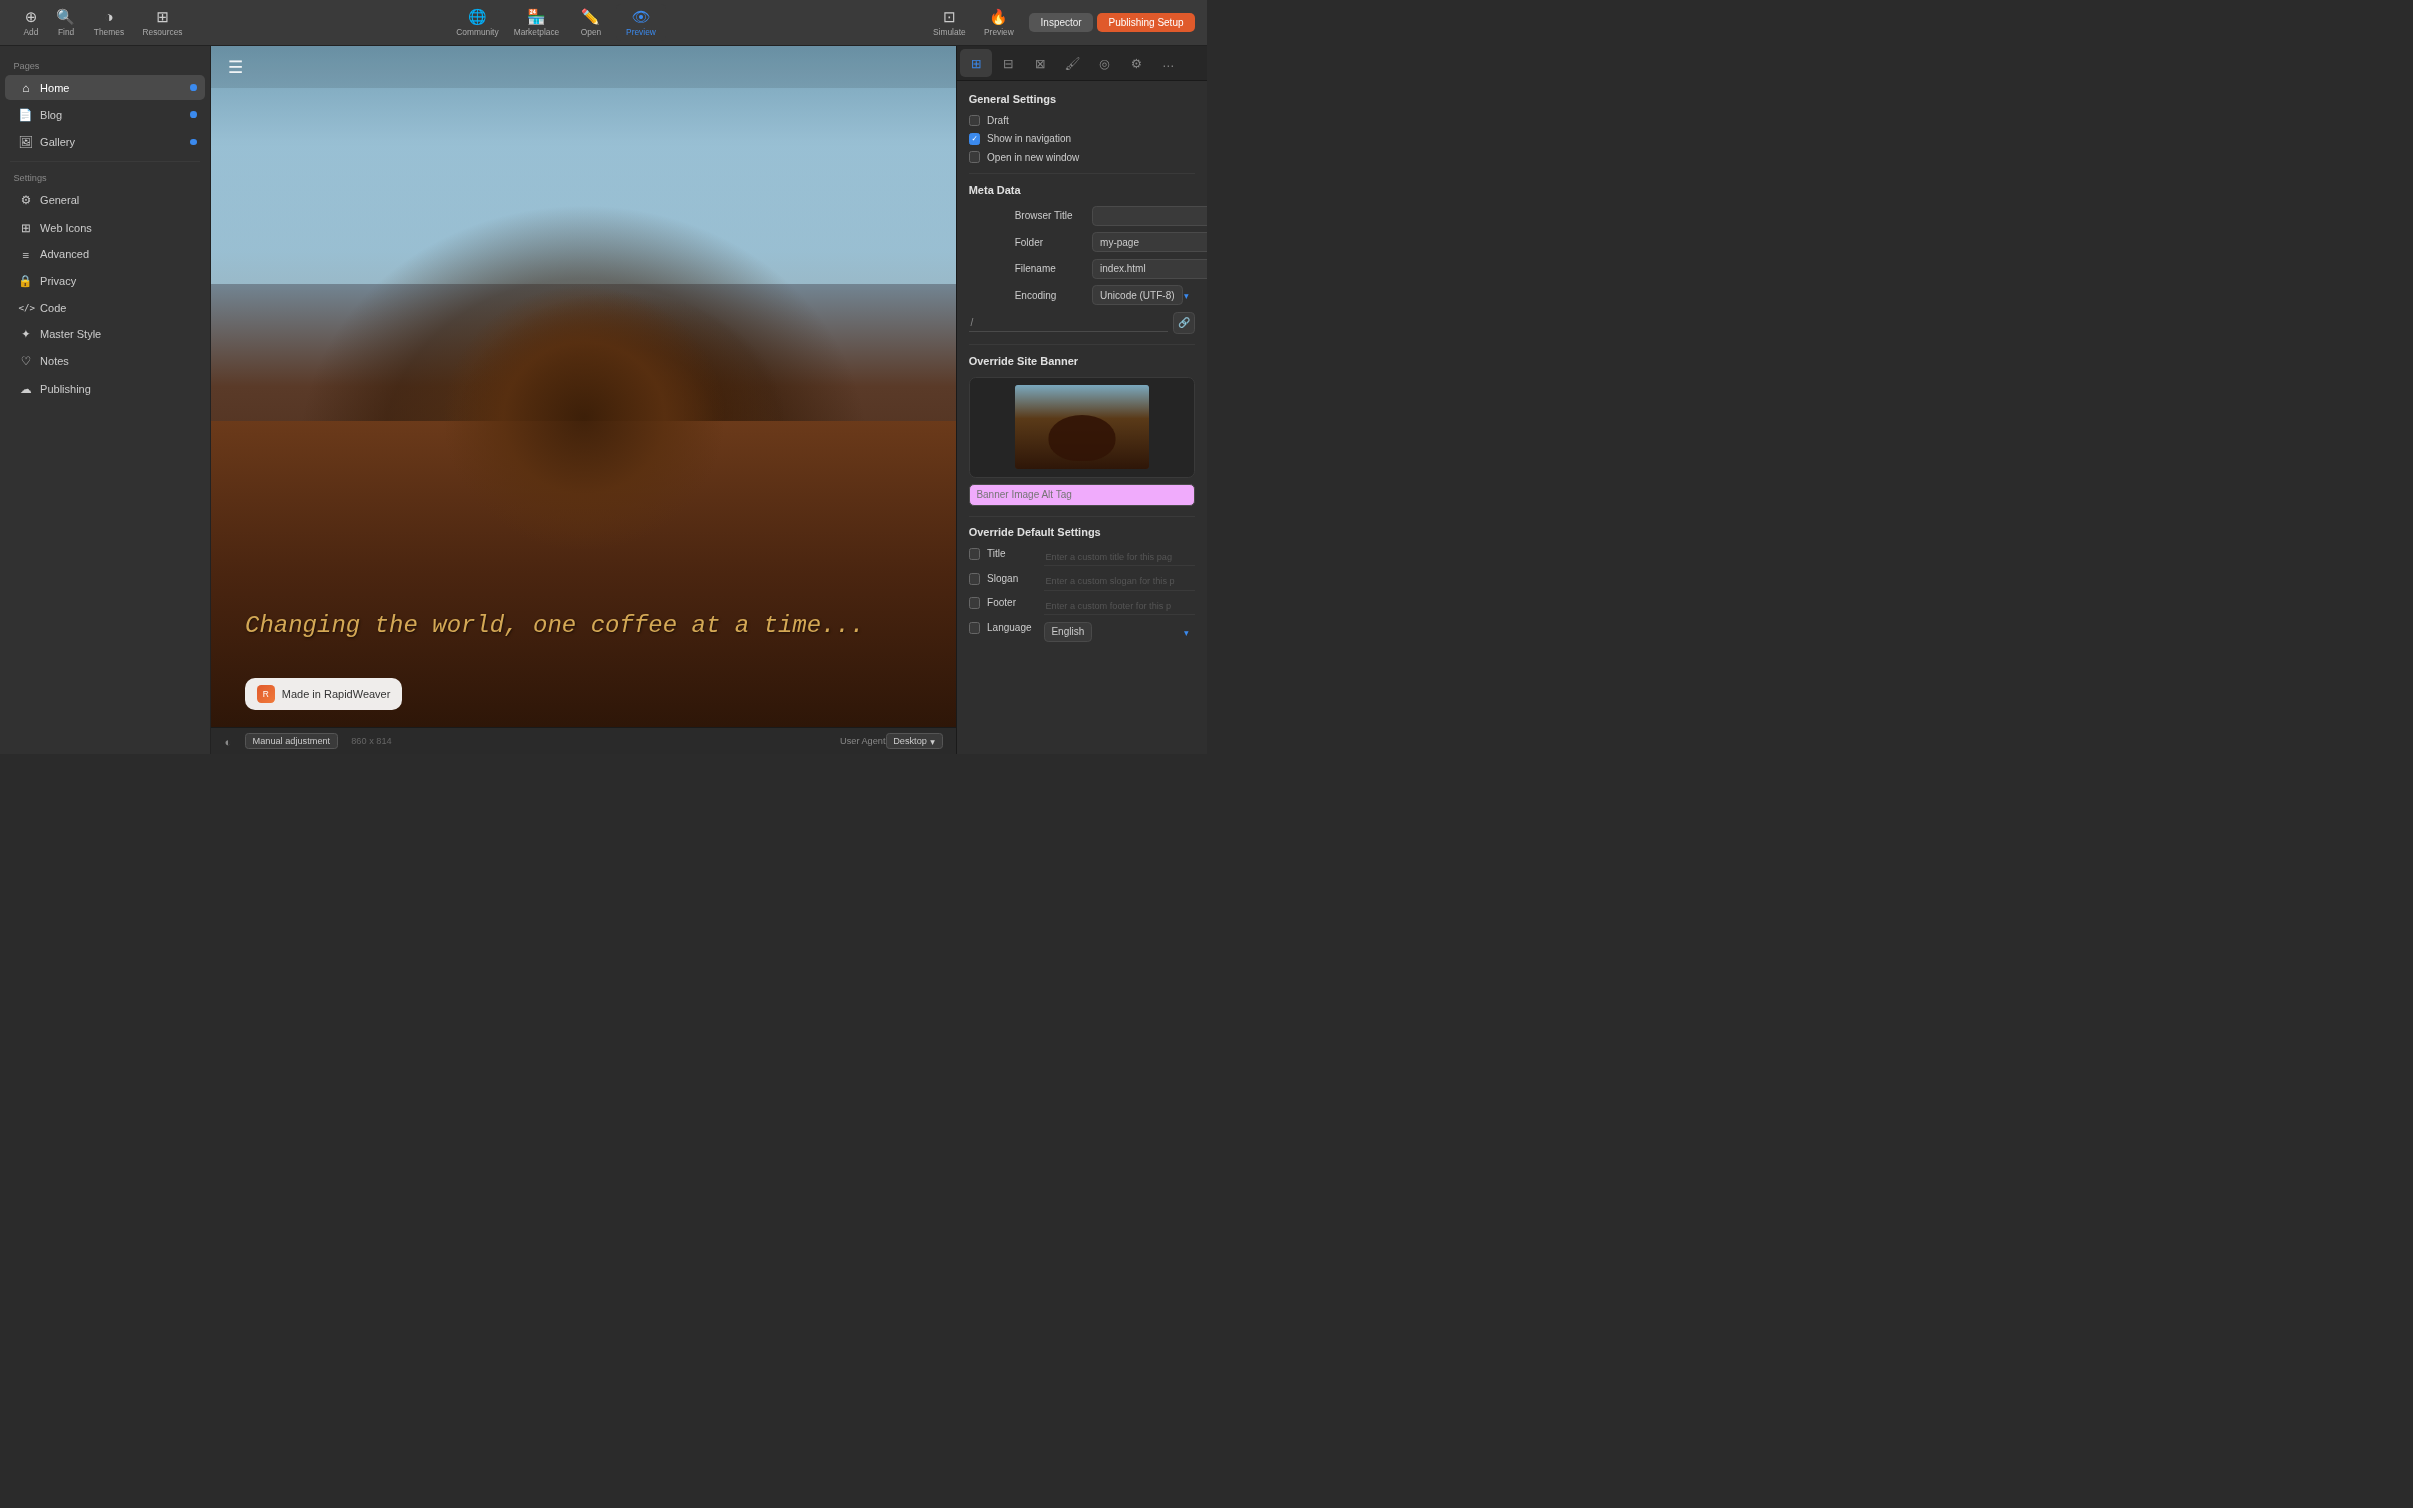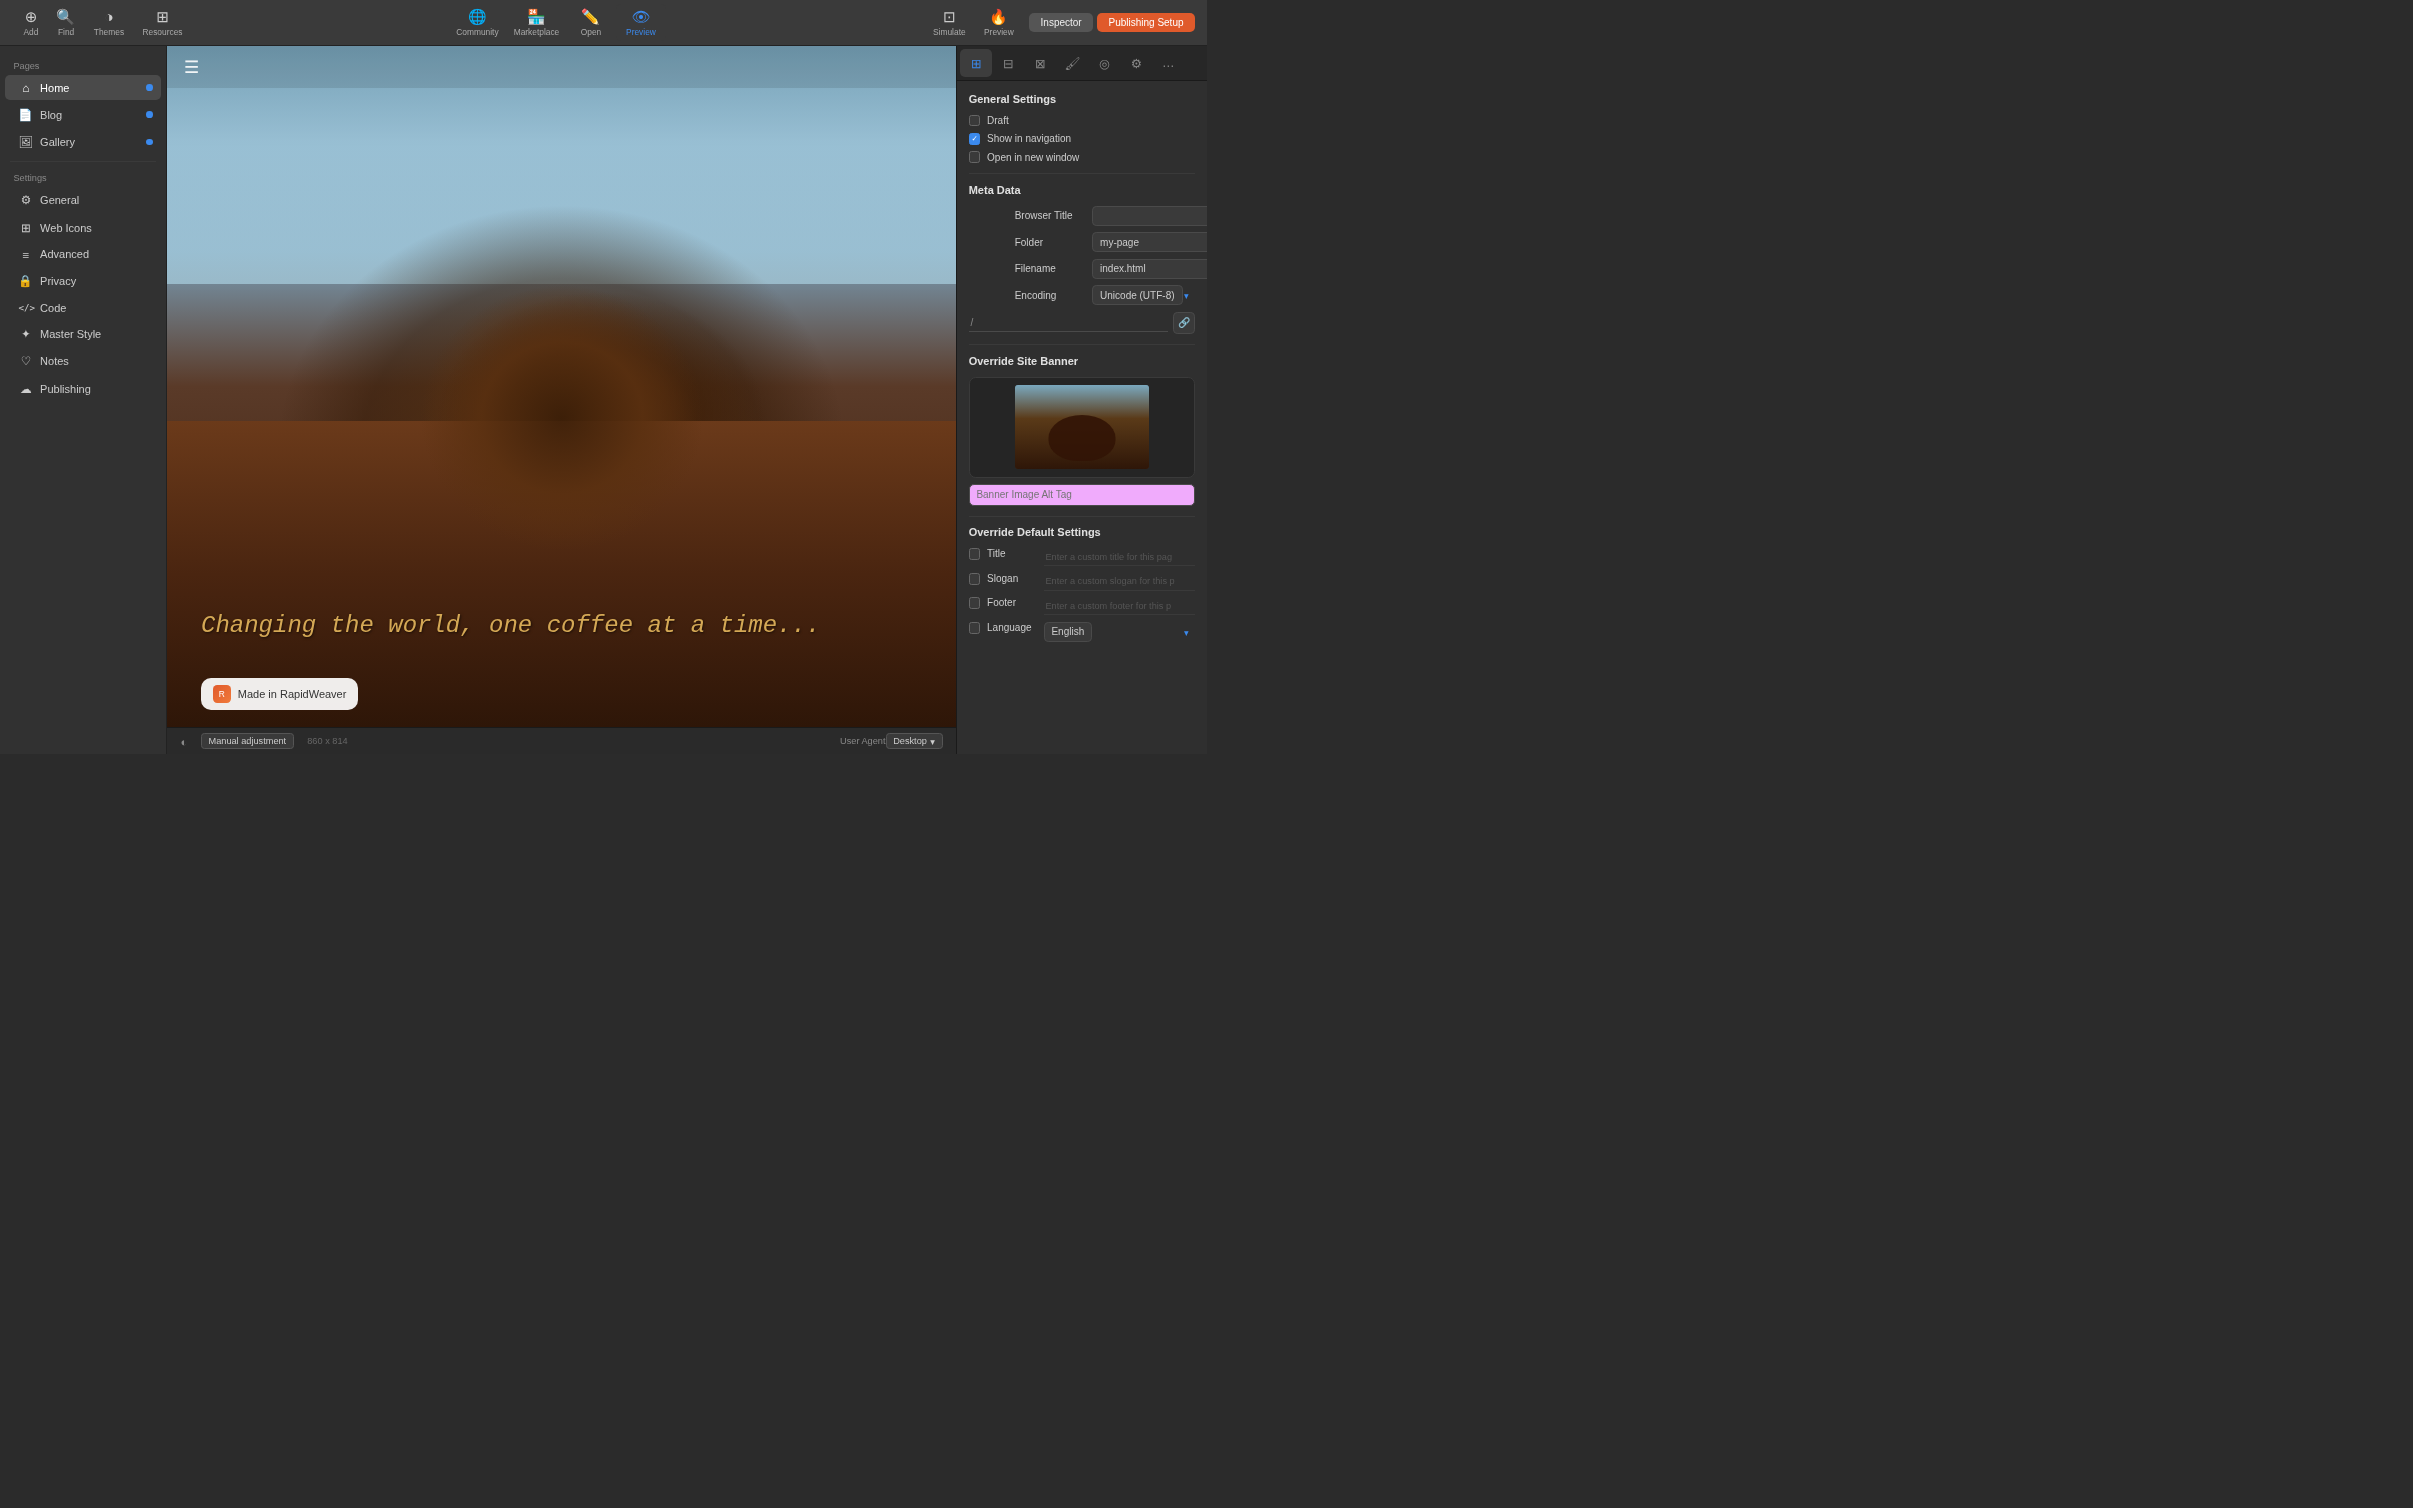--- a/index.html
+++ b/index.html
@@ -62,21 +62,21 @@
 
     
     .main {
       display: flex;
       flex: 1;
       overflow: hidden;
     }
 
     
     .sidebar {
-      width: 167px;
+      width: 211px;
       background: #313131;
       border-right: 0.8px solid #222;
       display: flex;
       flex-direction: column;
       flex-shrink: 0;
       overflow-y: auto;
       padding: 8.4px 0;
     }
     .sidebar-section-label {
       font-size: 9.2px;

